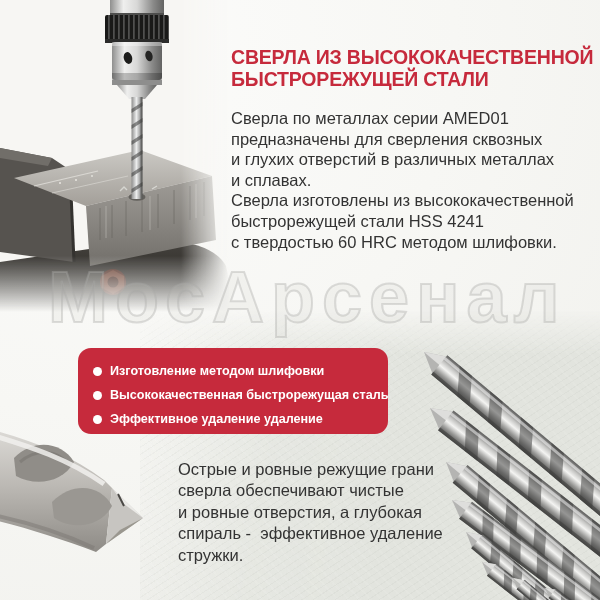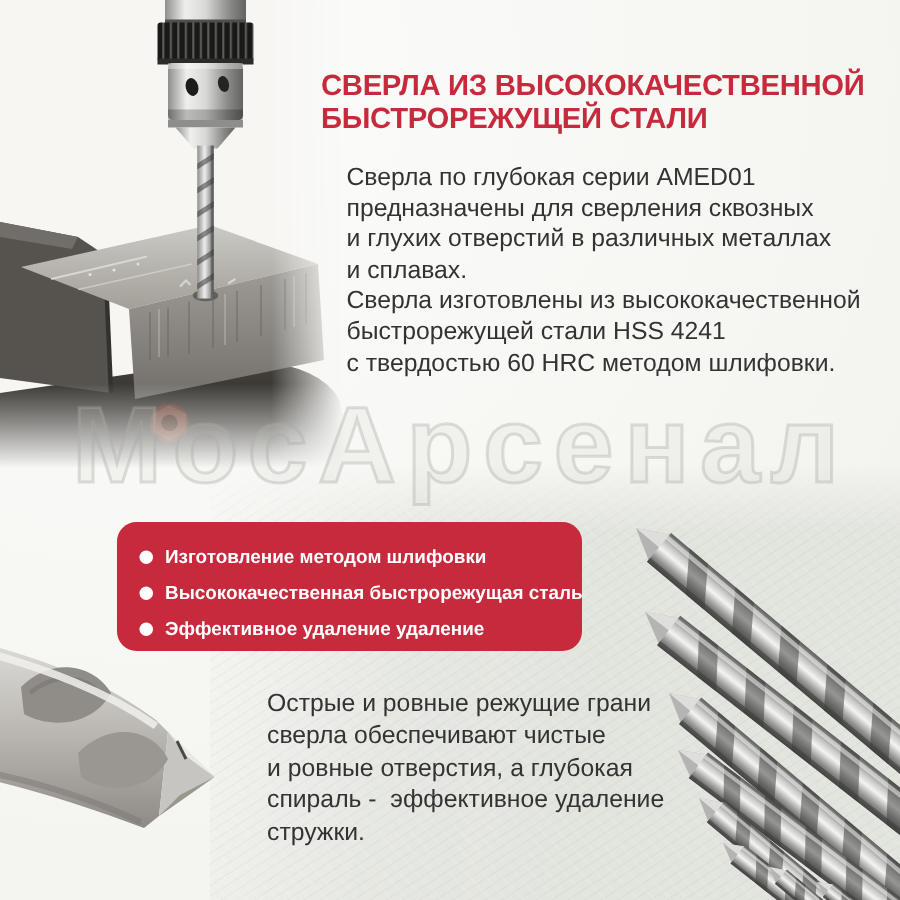--- a/index.html
+++ b/index.html
@@ -31,21 +31,21 @@
   .photo-macro { position:absolute; left:0; top:418px; width:175px; height:182px; z-index:1; }
   svg { display:block; }
 
   .watermark {
     position:absolute; left:48px; top:256px; z-index:2; pointer-events:none;
     font-size:72px; font-weight:bold; letter-spacing:7px; white-space:nowrap;
     color: rgba(205,205,202,0.16);
     -webkit-text-stroke: 2px rgba(172,172,168,0.38);
   }
   .title {
-    position:absolute; left:214px; top:46px; margin:0; z-index:4;
+    position:absolute; left:231px; top:46px; margin:0; z-index:4;
     font-size:19.5px; line-height:22px; font-weight:bold; letter-spacing:-0.2px;
     color:#C62A3C; white-space:pre;
   }
   .intro {
     position:absolute; left:231px; top:108px; margin:0; z-index:4;
     font-size:16.5px; line-height:20.6px; color:#333333; white-space:pre;
   }
   .intro strong { font-weight:normal; }
   .features {
     position:absolute; left:78px; top:348px; width:310px; height:86px; z-index:4;
@@ -231,21 +231,21 @@
         <line x1="118" y1="76" x2="124" y2="88" stroke="#4a4845" stroke-width="2"></line>
       </g>
     </svg>
   </div>
 
   <div class="watermark">МосАрсенал</div>
 
   <h1 class="title">СВЕРЛА ИЗ ВЫСОКОКАЧЕСТВЕННОЙ
 БЫСТРОРЕЖУЩЕЙ СТАЛИ</h1>
 
-  <p class="intro"><span>Сверла по глубокая серии </span><strong>AMED01</strong><span>
+  <p class="intro"><span>Сверла по металлах серии </span><strong>AMED01</strong><span>
 предназначены для сверления сквозных
 и глухих отверстий в различных металлах
 и сплавах.
 Сверла изготовлены из высококачественной
 быстрорежущей стали HSS 4241
 с твердостью 60 HRC методом шлифовки.</span></p>
 
   <div class="features">
     <div class="feature">
       <span class="dot"></span>

